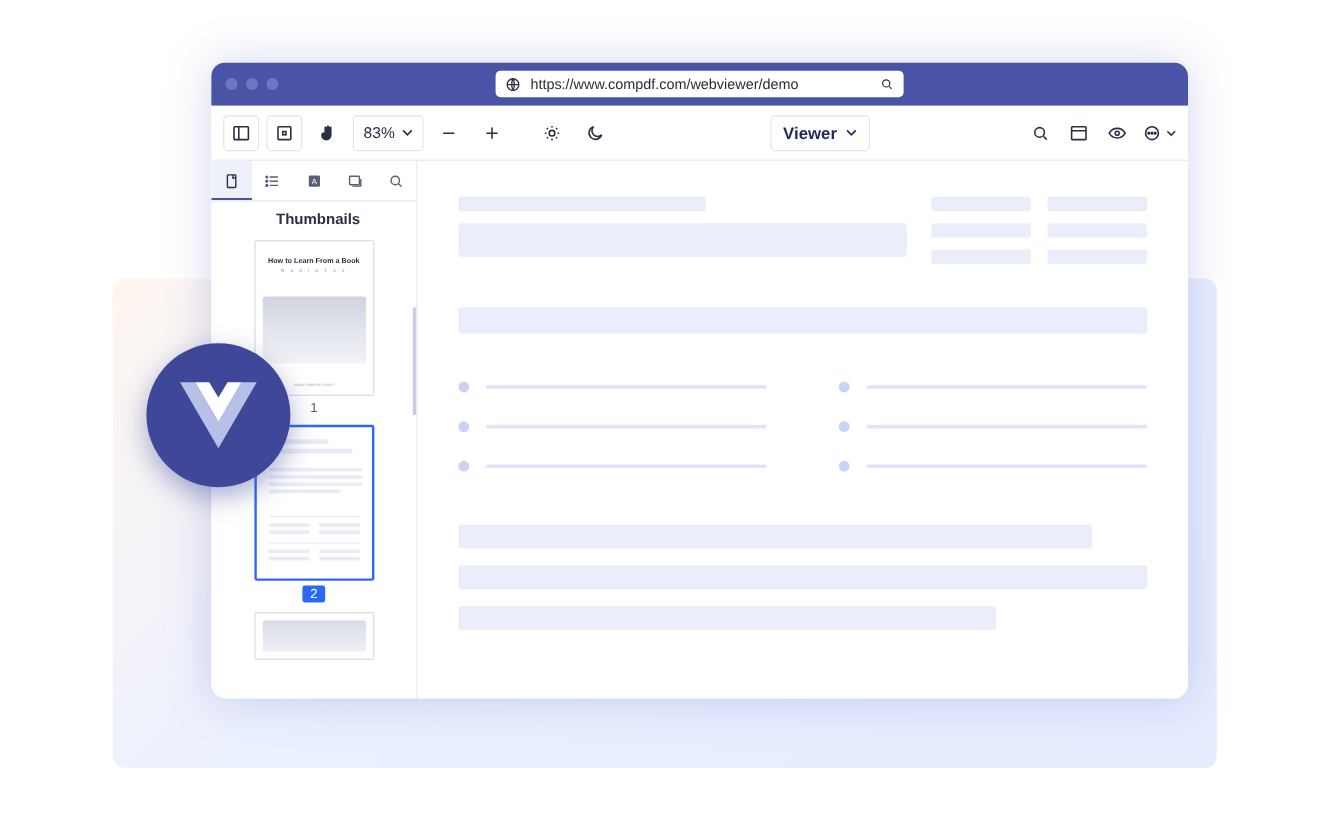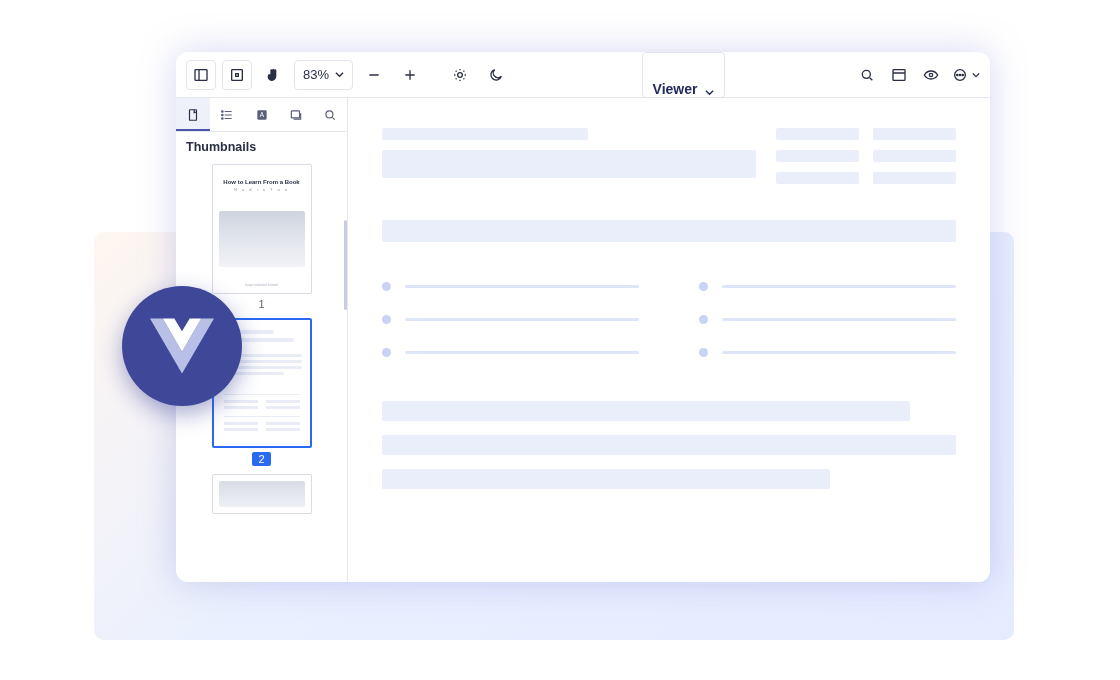--- a/index.html
+++ b/index.html
@@ -96,24 +96,24 @@
     border-radius: 4px;
     display:flex; align-items:center;
     padding: 0 8px;
     gap: 6px;
     font-size: 13px;
     color:#2a2f45;
   }
   .zoom svg { width:9px; height:9px; }
   .tool-spacer { flex: 1; }
   .viewer-dd {
-    height: 46px;
+    height: 30px;
     border: 1px solid #e2e4ed;
     border-radius: 4px;
-    display:flex; align-items:flex-end;
+    display:flex; align-items:center;
     padding: 0 10px;
     gap: 8px;
     font-size: 14px;
     font-weight: 700;
     color: #232a5c;
   }
   .viewer-dd svg { width:9px; height:9px; }
   .right-tools { display:flex; gap:10px; align-items:center; margin-left:auto;}
   .right-tools .tbtn { border:none; width:22px; }
 
@@ -148,20 +148,21 @@
     background:#eef0fa;
     color:#2a2f45;
     box-shadow: inset 0 -2px 0 #4a54a6;
   }
   .side-tabs .stab svg { width:14px; height:14px; }
   .side-title {
     font-size:12.5px;
     font-weight:600;
     color:#2a2f45;
     padding:8px 10px 6px;
+    margin-left:44px;
   }
   .thumbs {
     flex:1;
     overflow:hidden;
     padding: 4px 14px 0;
     position:relative;
   }
   .thumb {
     width:100px;
     margin: 0 auto 8px;
@@ -264,20 +265,42 @@
   .badge svg{ width:64px; height:56px; }
 
 </style>
 </head>
 <body>
 
 <div class="backcard"></div>
 
 <div class="window">
 
+  <div class="titlebar">
+    <div class="traffic">
+      <span></span>
+      <span></span>
+      <span></span>
+    </div>
+    <div class="urlbar">
+      <span class="globe-icon">
+        <svg viewBox="0 0 24 24" fill="none" stroke="#2a2f45" stroke-width="2">
+            <circle cx="12" cy="12" r="9"></circle>
+            <path d="M3 12h18M12 3c2.5 3 2.5 15 0 18M12 3c-2.5 3-2.5 15 0 18"></path>
+          </svg>
+      </span>
+      <span class="url">https://www.compdf.com/webviewer/demo</span>
+      <span class="srch">
+        <svg viewBox="0 0 24 24" fill="none" stroke="#2a2f45" stroke-width="2">
+            <circle cx="11" cy="11" r="6"></circle>
+            <path d="M20 20l-4-4"></path>
+          </svg>
+      </span>
+    </div>
+  </div>
 
   <div class="toolbar">
     <div class="tbtn">
       <svg viewBox="0 0 24 24" fill="none" stroke="currentColor" stroke-width="2">
           <rect x="3" y="4" width="18" height="16" rx="1"></rect>
           <path d="M9 4v16"></path>
         </svg>
     </div>
     <div class="tbtn">
       <svg viewBox="0 0 24 24" fill="none" stroke="currentColor" stroke-width="2">

